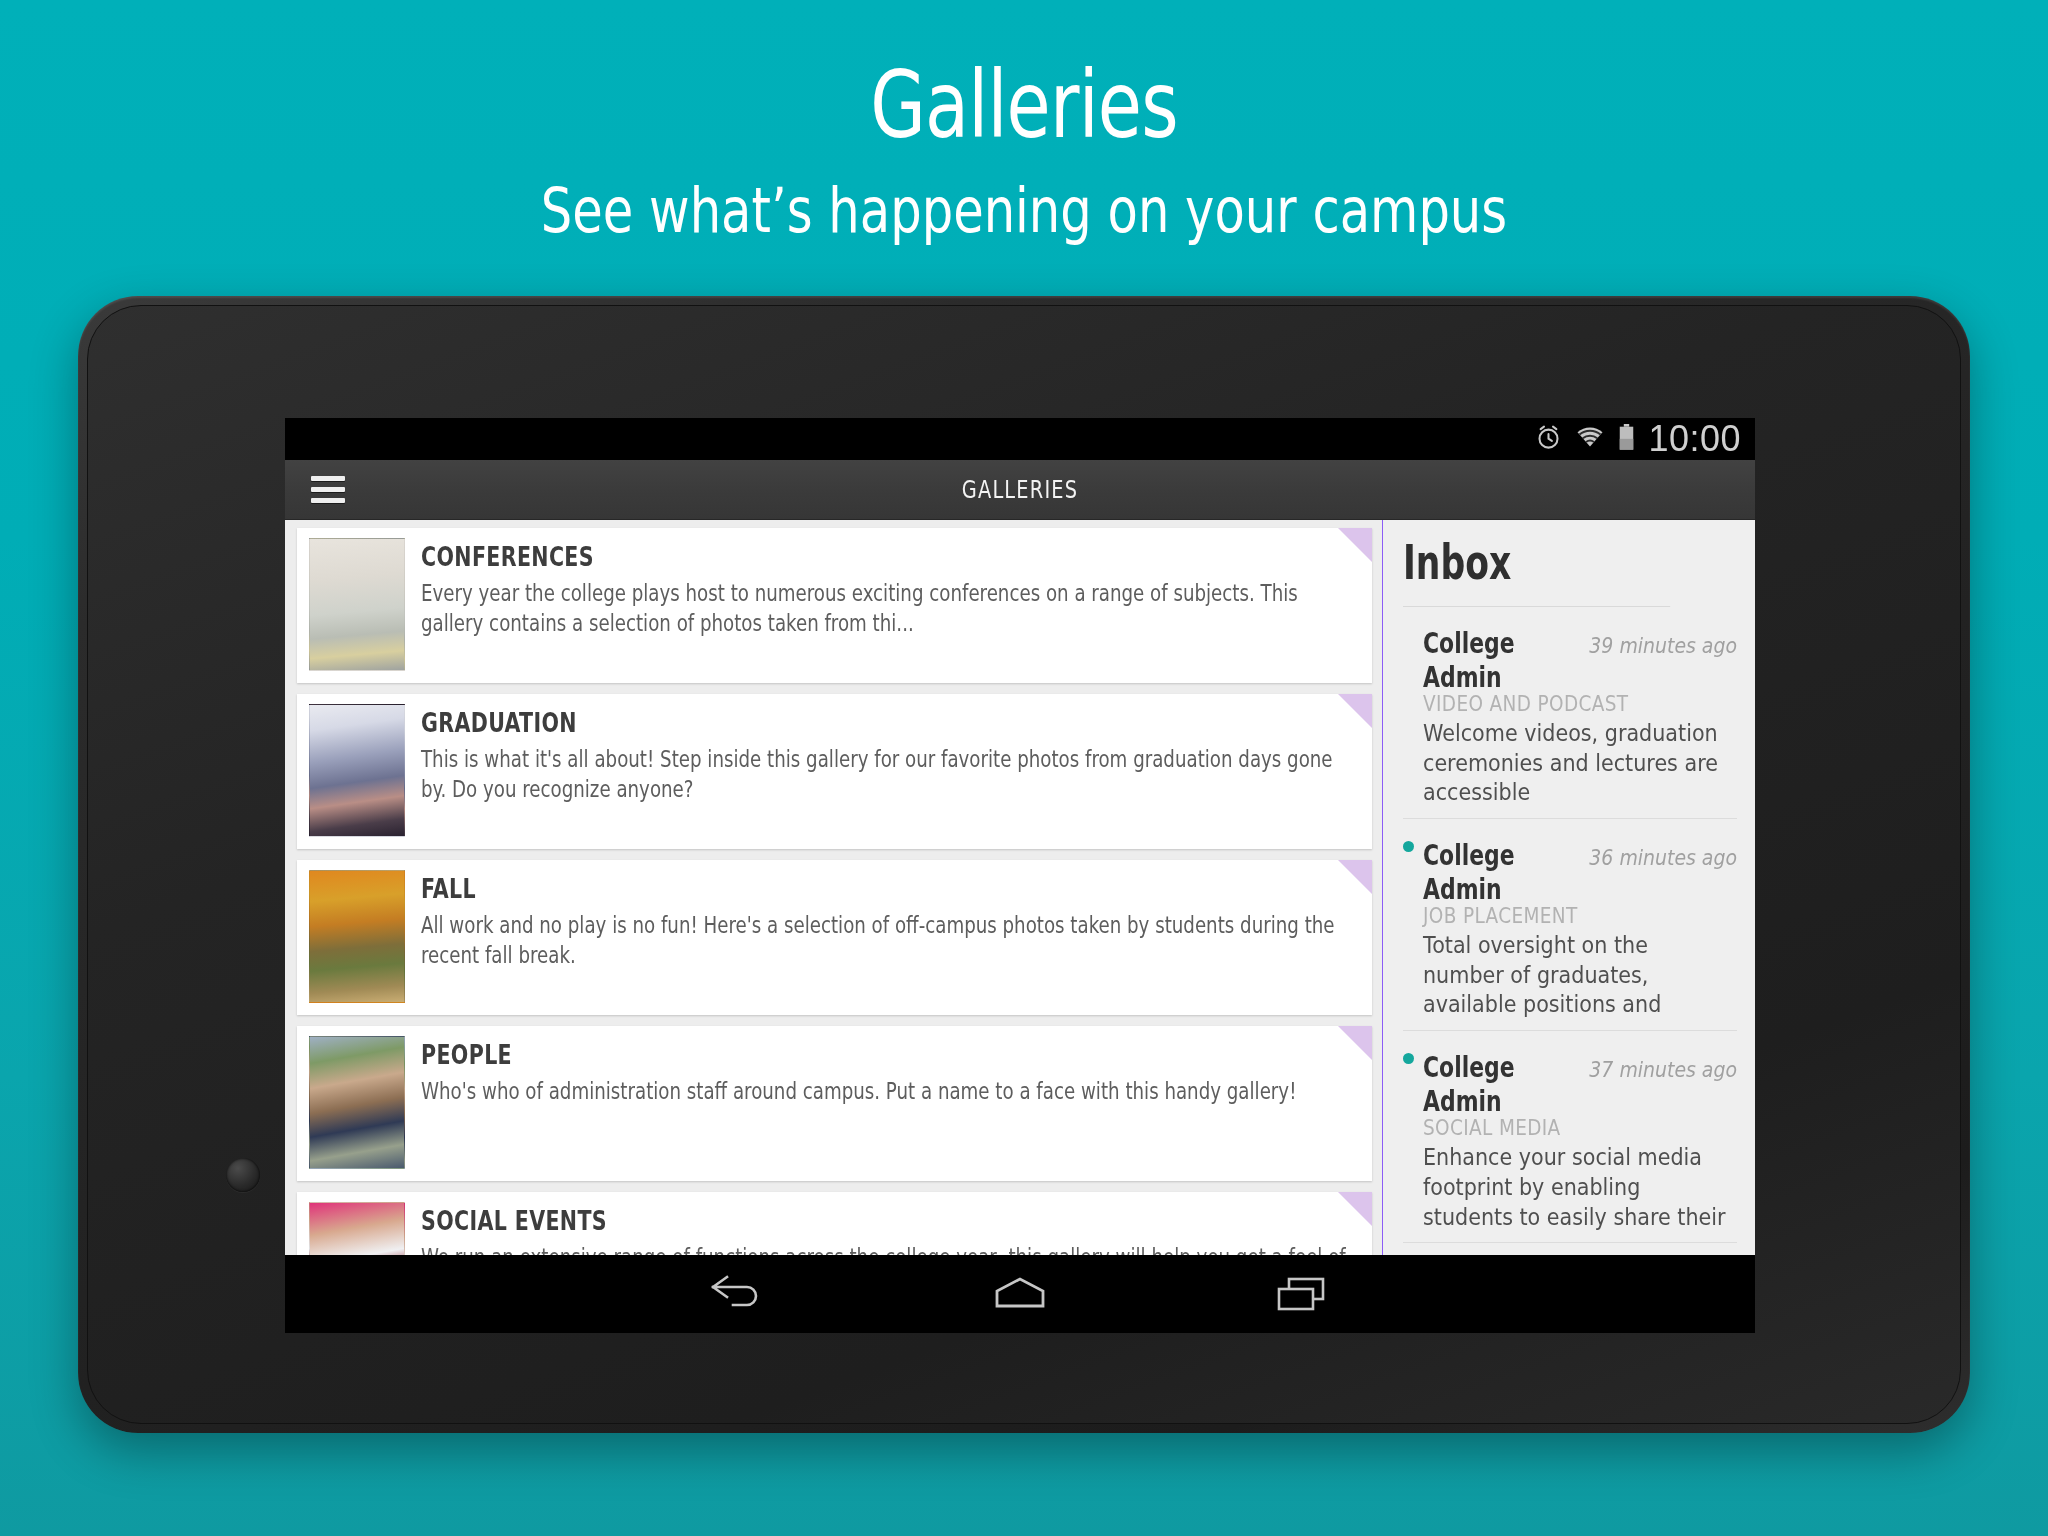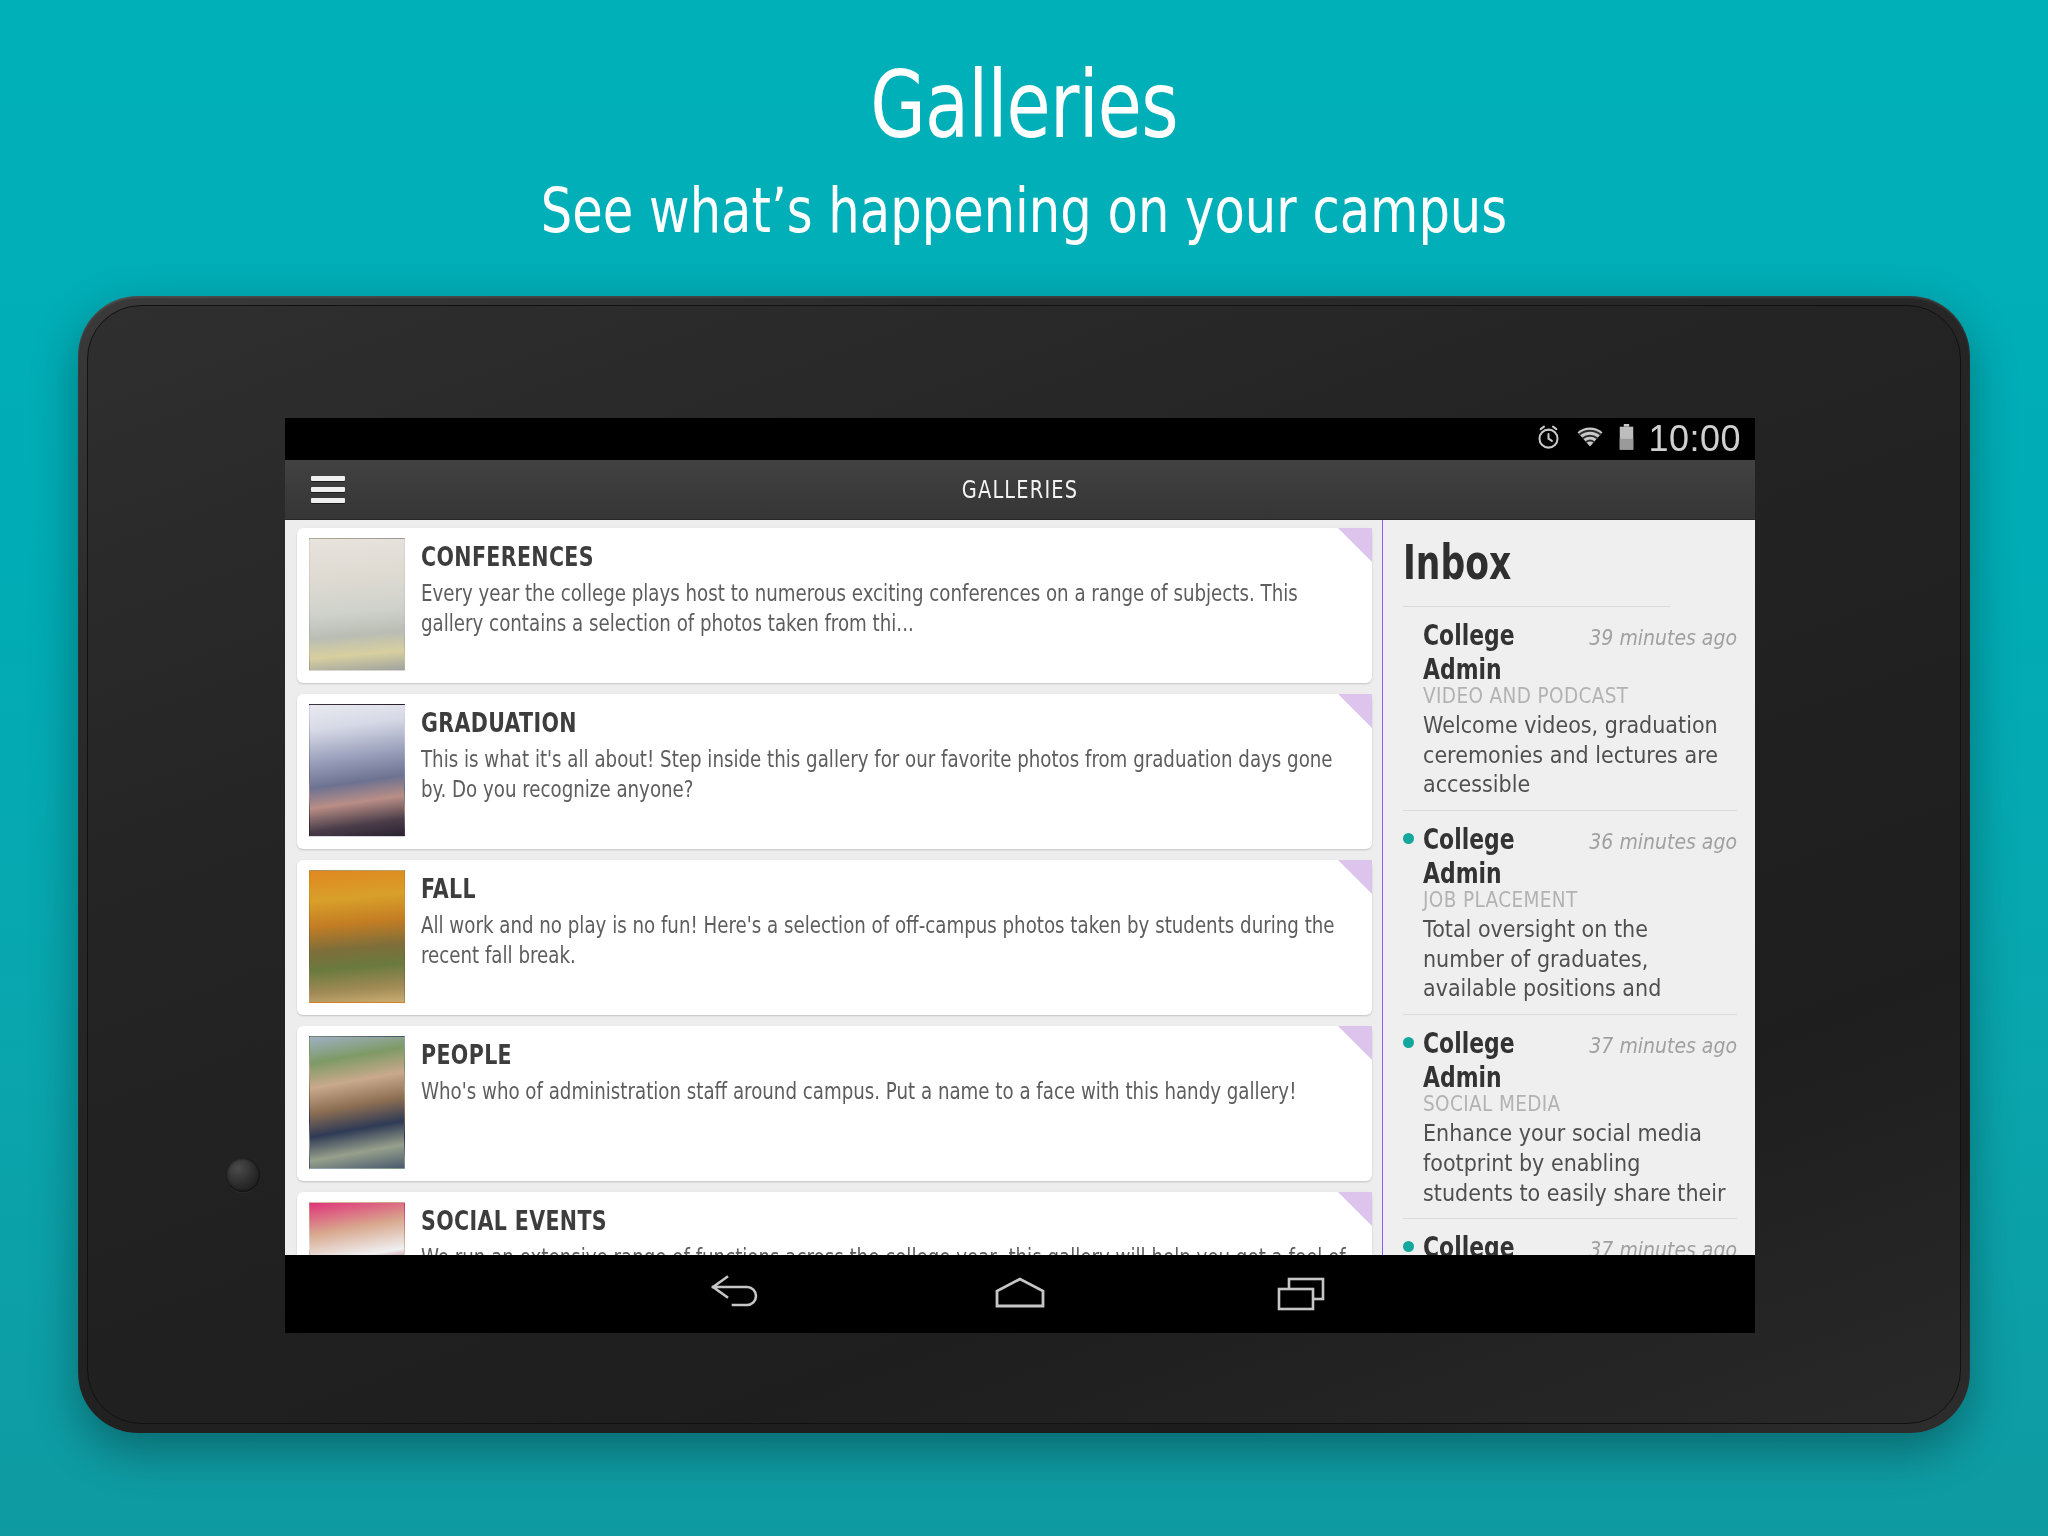--- a/index.html
+++ b/index.html
@@ -99,21 +99,20 @@
     overflow:hidden;
   }
   .card {
     background:#fff;
     margin-bottom:11px;
     position:relative;
     display:flex;
     padding:10px 12px 12px 12px;
     min-height:153px;
     box-shadow:0 1px 2px rgba(0,0,0,.18);
-    border-radius:6px;
   }
   .corner {
     position:absolute; right:0; top:0;
     width:0; height:0;
     border-top:34px solid #dcc4ec;
     border-left:34px solid transparent;
   }
   .thumb {
     width:96px; height:133px; flex:0 0 96px;
     background:#ccc; margin-right:16px;
@@ -147,21 +146,21 @@
     font-family:"DejaVu Sans Condensed","Liberation Sans Narrow","Liberation Sans",sans-serif;
     transform-origin:left center; transform:scaleX(.80);
     border-bottom:1px solid #d9d9d9;
   }
   .msg { padding:11px 0 10px 0; border-bottom:1px solid #dcdcdc; position:relative; padding-left:20px; }
   .msg .dot {
     position:absolute; left:0; top:22px;
     width:11px; height:11px; border-radius:50%;
     background:#14a79d;
   }
-  .msg-top { display:flex; align-items:baseline; justify-content:space-between; }
+  .msg-top { display:flex; align-items:baseline; justify-content:space-between;margin-top:8px; }
   .msg-sender {
     font-size:29px; color:#333; font-weight:700;
     font-family:"DejaVu Sans Condensed","Liberation Sans Narrow","Liberation Sans",sans-serif;
     transform-origin:left center; transform:scaleX(.84);
   }
   .msg-time {
     font-size:21px; color:#a0a0a0; font-style:italic;
     font-family:"DejaVu Sans Condensed","Liberation Sans Narrow","Liberation Sans",sans-serif;
     white-space:nowrap;
   }

